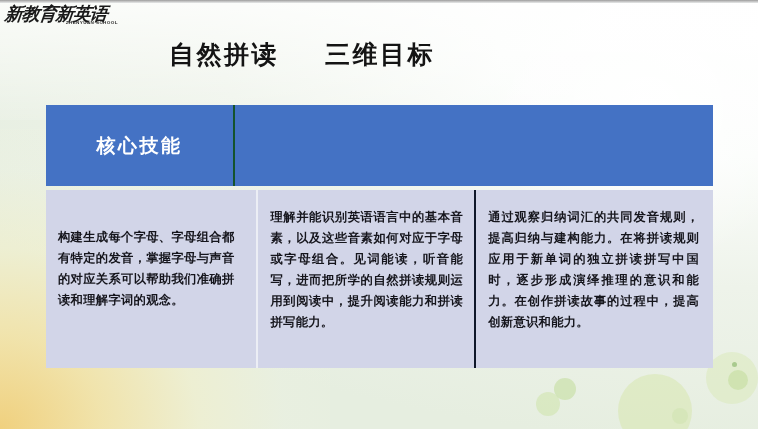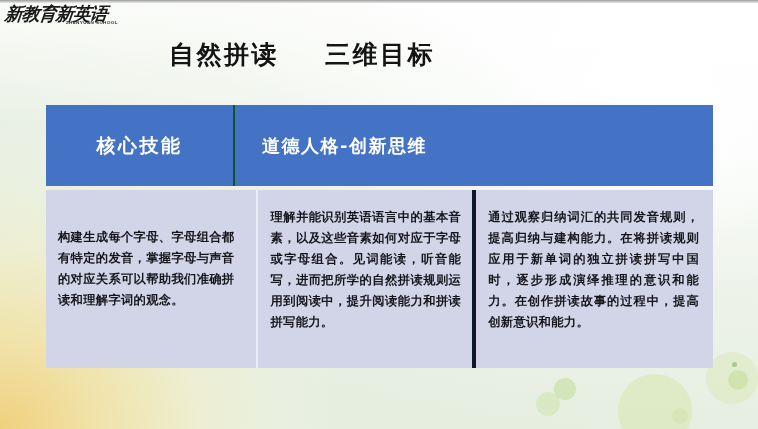--- a/index.html
+++ b/index.html
@@ -158,21 +158,21 @@
     font-family: "DejaVu Serif", "Liberation Serif", serif;
     font-size: 12.3px;
     font-weight: bold;
     line-height: 21px;
     color: #15151c;
     letter-spacing: 0.3px;
     text-align: justify;
     text-justify: inter-character;
   }
   .tbody .c1 { width: 221px; border-right: 2px solid #eceef5; padding: 36px 22px 0 12px; }
-  .tbody .c2 { width: 227px; border-right: 4px solid #0f172a; padding: 16px 11px 0 12px; }
+  .tbody .c2 { width: 227px; border-right: 2px solid #0f172a; padding: 16px 11px 0 12px; }
   .tbody .c3 { width: 247px; padding: 16px 14px 0 12px; }
 </style>
 </head>
 <body>
 
 <div id="slide">
 
   <div class="bg-base"></div>
   <div class="bg-yellow"></div>
   <div class="bg-rightglow"></div>
@@ -193,21 +193,20 @@
   </div>
 
   <div class="title">
     <span>自然拼读</span><span class="gap"></span><span>三维目标</span>
   </div>
 
   <div class="table">
 
     <div class="thead">
       <div class="cell c2">核心技能</div>
-      <div class="cell c3">道德人格-创新思维</div>
     </div>
 
     <div class="tbody">
       <div class="cell c1">构建生成每个字母、字母组合都有特定的发音，掌握字母与声音的对应关系可以帮助我们准确拼读和理解字词的观念。</div>
       <div class="cell c2">理解并能识别英语语言中的基本音素，以及这些音素如何对应于字母或字母组合。见词能读，听音能写，进而把所学的自然拼读规则运用到阅读中，提升阅读能力和拼读拼写能力。</div>
       <div class="cell c3">通过观察归纳词汇的共同发音规则，提高归纳与建构能力。在将拼读规则应用于新单词的独立拼读拼写中国时，逐步形成演绎推理的意识和能力。在创作拼读故事的过程中，提高创新意识和能力。</div>
     </div>
 
   </div>
 

